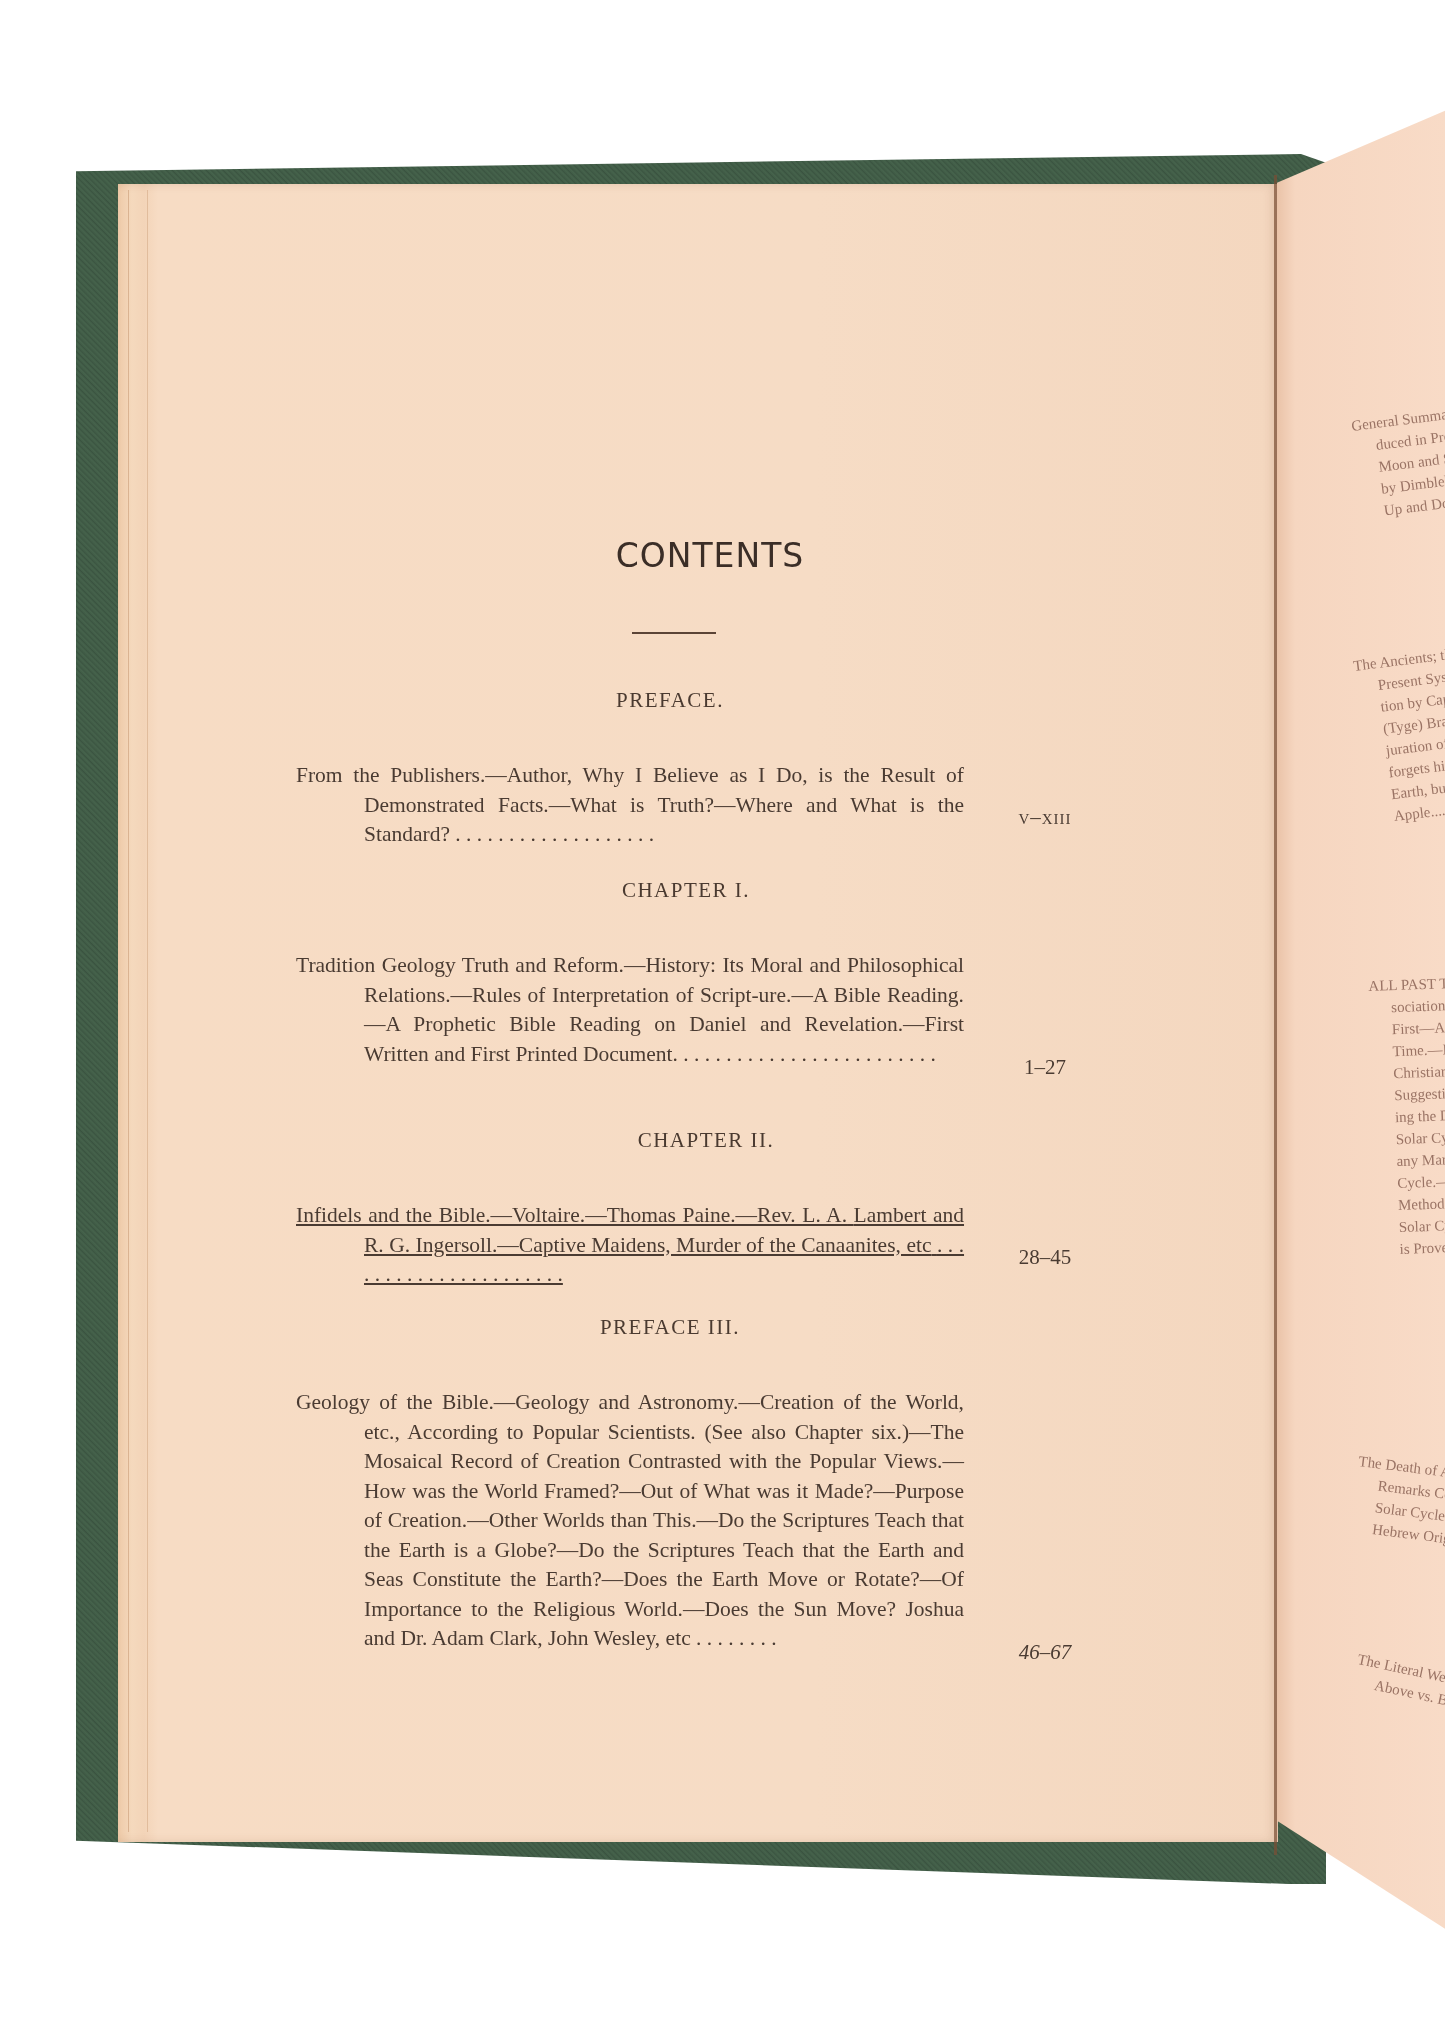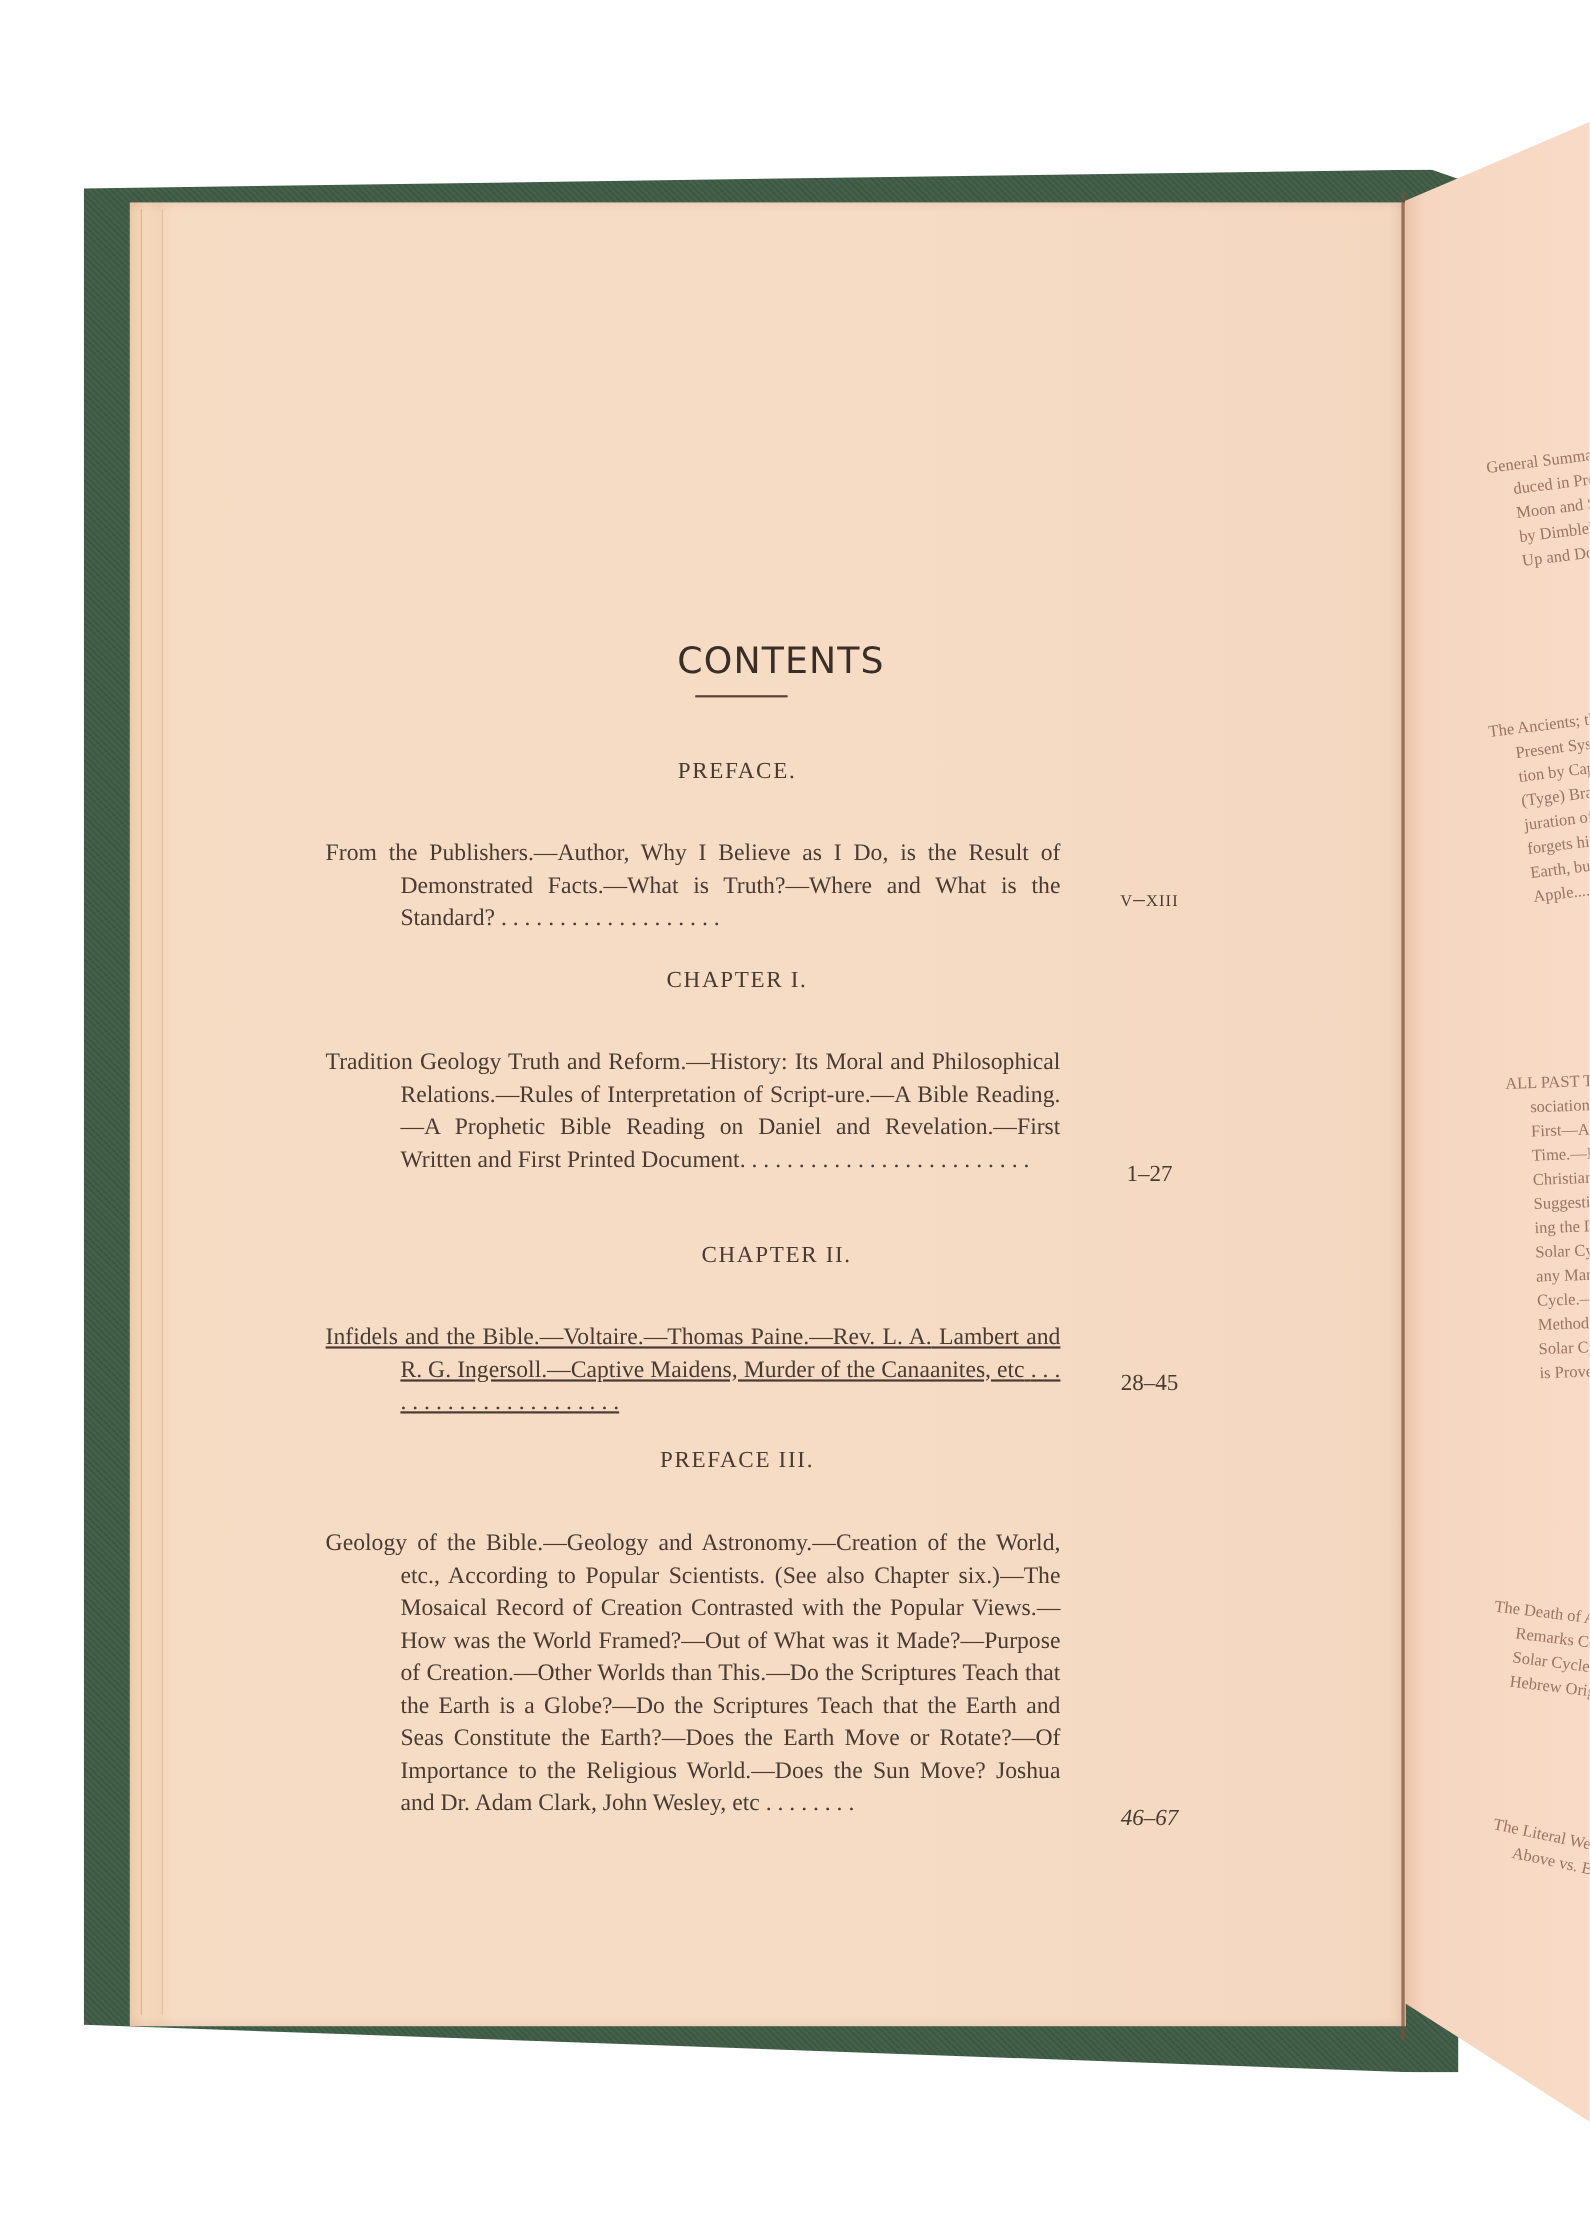--- a/index.html
+++ b/index.html
@@ -28,21 +28,21 @@
     background: #7a4f35; opacity: 0.7;
   }
   .right-page {
     position: absolute; left: 1277px; top: 110px; width: 170px; height: 1820px;
     background: linear-gradient(90deg, #eac3a8 0px, #f6d6c0 18px, #f8dbc7 100%);
     clip-path: polygon(0 4%, 100% 0%, 100% 100%, 0 94%);
   }
   .title {
     position: absolute; left: 0; width: 1420px; top: 536px; text-align: center;
     font-family: "DejaVu Sans", "Liberation Sans", sans-serif;
-    font-size: 33px; letter-spacing: 1px; color: #3b2e27; font-weight: normal; margin-top: 45px;
+    font-size: 33px; letter-spacing: 1px; color: #3b2e27; font-weight: normal;
   }
   .rule {
     position: absolute; left: 632px; top: 632px; width: 84px; height: 2px; background: #5b4436;
   }
   .section-head {
     position: absolute; left: 0; width: 1340px; text-align: center;
     font-size: 21px; letter-spacing: 1.5px; color: #4a3a30;
   }
   .entry {
     position: absolute; left: 280px; width: 700px;
@@ -73,21 +73,21 @@
 
 <div class="title">CONTENTS</div>
 <div class="rule"></div>
 
 <div class="section-head" style="top:688px;">PREFACE.</div>
 <div class="entry" style="top:745px;">
   <p><span>From the Publishers.—Author, Why I Believe as I Do, is the Result</span> <span>of Demonstrated Facts.—What is Truth?—Where and What is the Standard?</span> <span>. . . . . . . . . . . . . . . . . . .</span></p>
 </div>
 <div class="pages roman" style="top:805px;">v–xiii</div>
 
-<div class="section-head" style="top:878px;">CHAPTER I.</div>
+<div class="section-head" style="top:878px;padding-left:16px;">CHAPTER I.</div>
 <div class="entry" style="top:935px;">
   <p><span>Tradition Geology Truth and Reform.—History: Its Moral and</span> <span>Philosophical Relations.—Rules of Interpretation of Script-ure.—A Bible Reading.—A Prophetic Bible Reading on Daniel and Revelation.—First Written and First Printed Document.</span> <span>. . . . . . . . . . . . . . . . . . . . . . . .</span></p>
 </div>
 <div class="pages" style="top:1055px;">1–27</div>
 
 <div class="section-head" style="top:1128px;padding-left:36px;">CHAPTER II.</div>
 <div class="entry" style="top:1185px;text-decoration:underline;">
   <p><span>Infidels and the Bible.—Voltaire.—Thomas Paine.—Rev. L. A.</span> <span>Lambert and R. G. Ingersoll.—Captive Maidens, Murder of the Canaanites, etc</span> <span>. . . . . . . . . . . . . . . . . . . . . .</span></p>
 </div>
 <div class="pages" style="top:1245px;">28–45</div>

